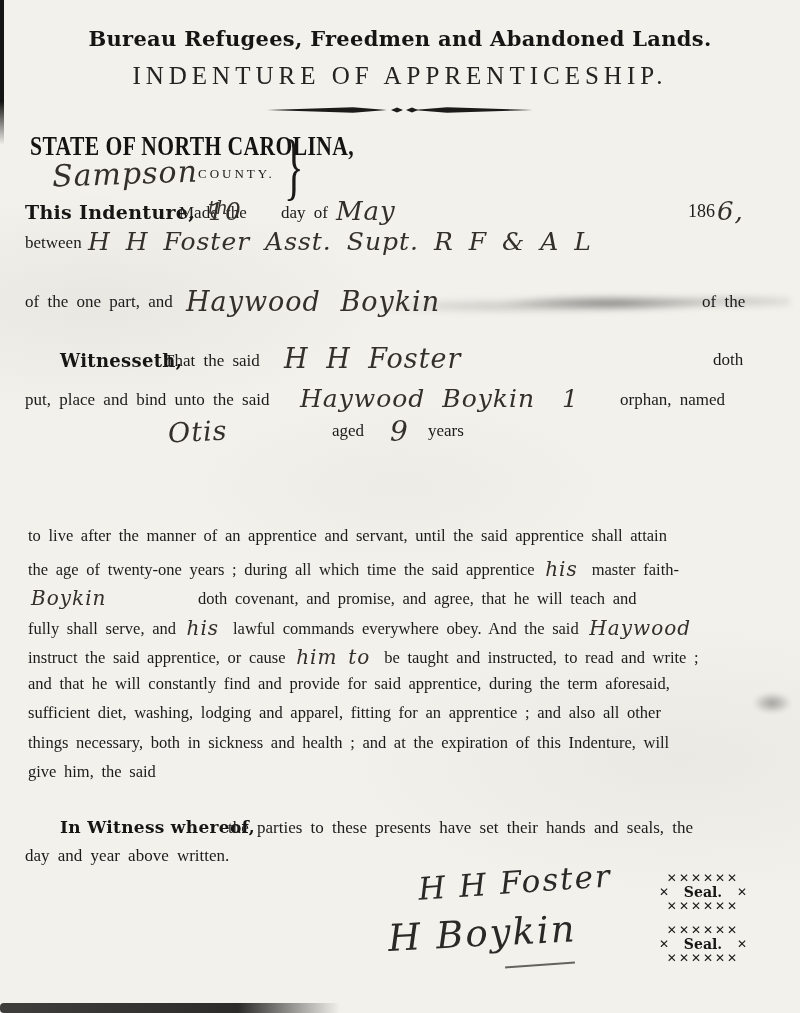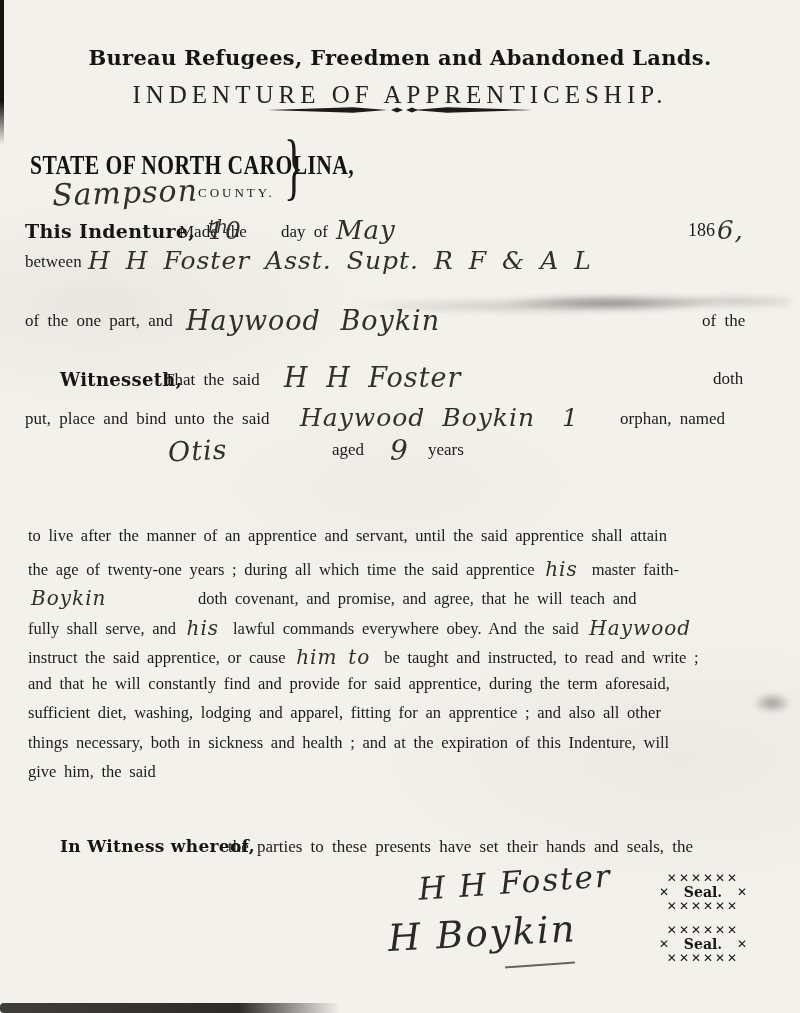--- a/index.html
+++ b/index.html
@@ -12,21 +12,21 @@
     content:"";position:absolute;inset:0;pointer-events:none;
     background:
       radial-gradient(ellipse 420px 160px at 12% 30%, rgba(190,187,178,0.18), transparent 70%),
       radial-gradient(ellipse 500px 200px at 85% 75%, rgba(190,187,178,0.15), transparent 70%),
       radial-gradient(ellipse 300px 120px at 50% 48%, rgba(200,197,188,0.12), transparent 75%);
   }
   .abs{position:absolute;}
   .pr{font-family:"Liberation Serif", serif;color:#1c1b1a;}
   .bl{font-family:"DejaVu Serif", serif;font-weight:bold;letter-spacing:0.3px;color:#161514;}
   .hw{font-family:"DejaVu Serif", serif;font-style:italic;color:#33302c;letter-spacing:1px;white-space:nowrap;}
-  .row{position:absolute;left:0;width:800px;height:32px;margin-top:19px;}
+  .row{position:absolute;left:0;width:800px;height:32px;}
   .row span{position:absolute;white-space:nowrap;}
   .center{left:0;width:800px;text-align:center;}
   .bureau{font-size:21px;}
   .main-title{font-size:25px;letter-spacing:5px;color:#242322;}
   .state-line{font-size:27px;font-weight:bold;letter-spacing:0.5px;
     font-family:"Liberation Serif",serif;transform:scaleX(0.80);transform-origin:left top;color:#141312;}
   .county-label{font-size:13px;letter-spacing:3px;}
   .brace{font-size:74px;font-weight:300;transform:scaleX(0.55);transform-origin:left top;color:#1a1918;}
   .body-print{font-size:17px;word-spacing:4px;}
   .para{position:absolute;left:28px;top:526px;width:740px;}
@@ -129,20 +129,23 @@
       <div class="pline"><span class="pr">and that he will constantly find and provide for said apprentice, during the term aforesaid, </span></div>
       <div class="pline"><span class="pr">sufficient diet, washing, lodging and apparel, fitting for an apprentice ; and also all other </span></div>
       <div class="pline"><span class="pr">things necessary, both in sickness and health ; and at the expiration of this Indenture, will </span></div>
       <div class="pline"><span class="pr">give him, the said </span></div>
     </div>
 
   <div class="row" style="top:817px;">
     <span class="bl" style="left:60px;font-size:17px;">In Witness whereof,</span>
     <span class="pr body-print" style="left:228px;top:1px;">the parties to these presents have set their hands and seals, the</span>
   </div>
+  <div class="row" style="top:846px;">
+    <span class="pr body-print" style="left:25px;">day and year above written.</span>
+  </div>
 
   <div class="sig" style="left:418px;top:864px;font-size:31px;transform:rotate(-4deg);">H H Foster</div>
   <div class="sig" style="left:388px;top:912px;font-size:37px;transform:rotate(-3deg);">H Boykin</div>
   <div class="smudge" style="left:505px;top:964px;width:70px;height:0;border-top:2px solid rgba(40,38,36,.7);transform:rotate(-4deg);"></div>
 
   <div class="seal" style="top:872px;">
     <div class="seal-row">✕✕✕✕✕✕</div>
     <div class="seal-mid">
       <span class="seal-x">✕</span>
       <span class="seal-label">Seal.</span>

